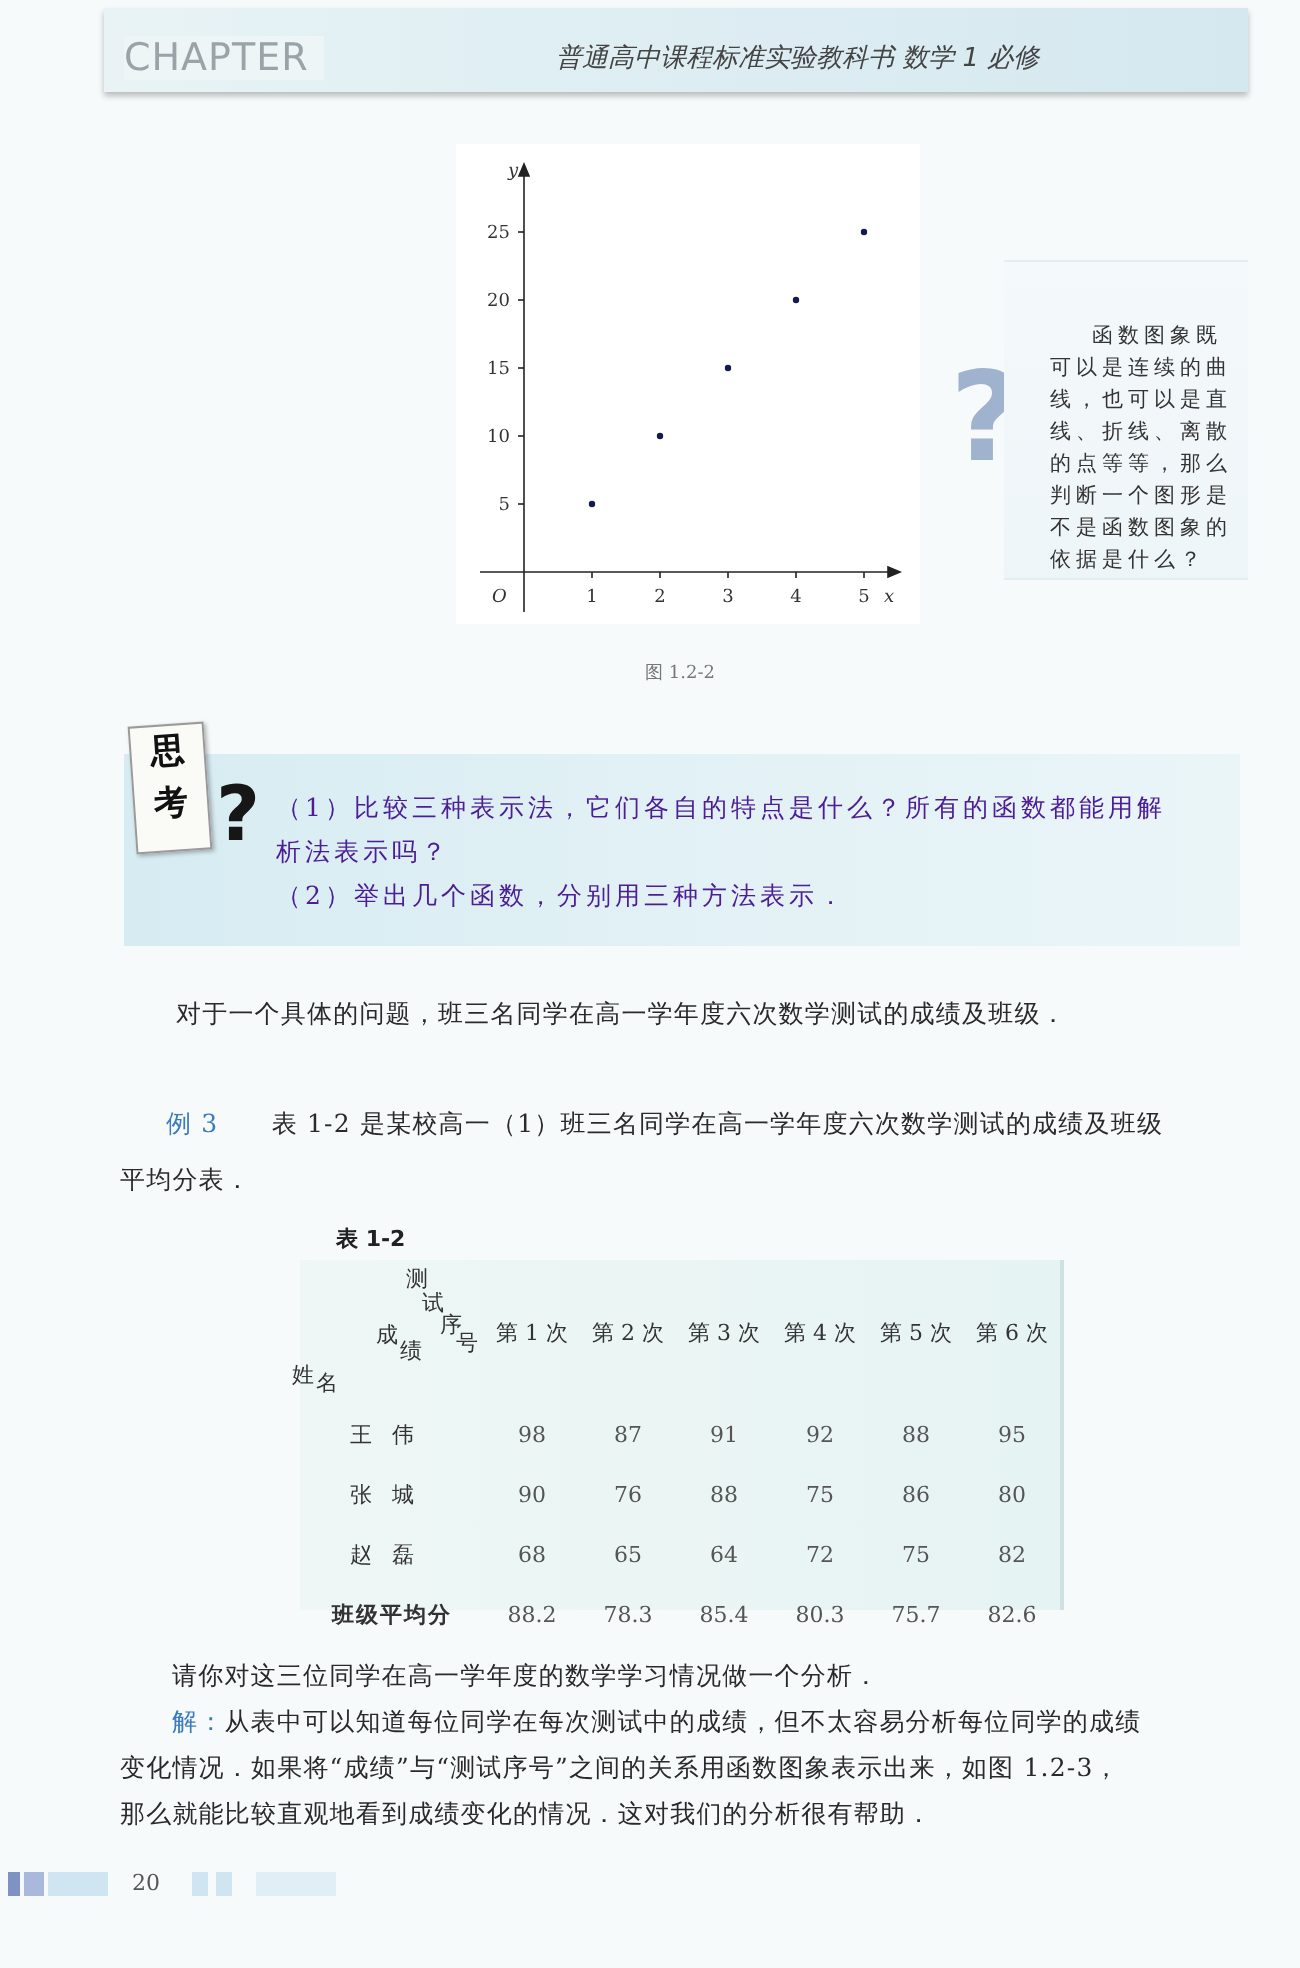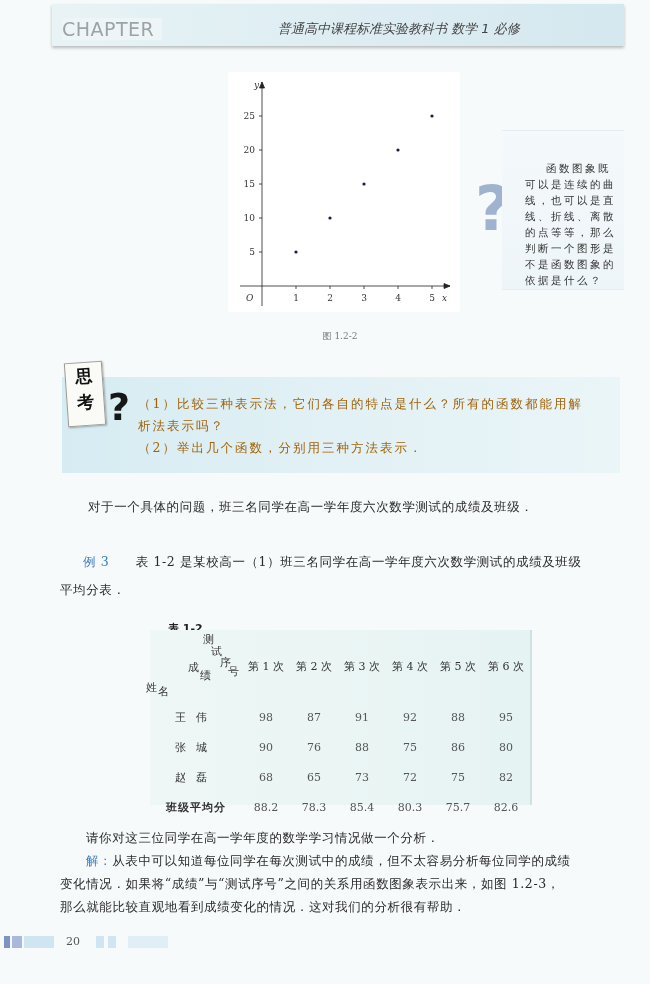--- a/index.html
+++ b/index.html
@@ -51,26 +51,26 @@
     background:#fafaf6; border:1px solid #9a9a9a; transform:rotate(-4deg);
     box-shadow:1px 1px 2px rgba(0,0,0,0.3);
   }
   .think-badge span {
     display:block; text-align:center; font-size:17px; font-weight:bold; color:#111; line-height:26px;
   }
   .think-q {
     left:108px; top:388px; font-family:"DejaVu Sans", sans-serif; font-weight:bold;
     font-size:38px; color:#161616; line-height:1;
   }
-  .think-text { font-size:12.5px; color:#a16207; letter-spacing:2px; line-height:22px; }
+  .think-text { font-size:12.5px; color:#4c1d95; letter-spacing:2px; line-height:22px; }
   
   .para { font-size:12.5px; color:#2a2a2a; letter-spacing:0.6px; line-height:23px; }
   .blue { color:#3b7bbd; }
   
-  .tbl-title { left:168px; top:612px; font-size:11px; font-weight:bold; color:#222; font-family:"DejaVu Sans", sans-serif;margin-top:9px; }
+  .tbl-title { left:168px; top:612px; font-size:11px; font-weight:bold; color:#222; font-family:"DejaVu Sans", sans-serif; }
   .tbl {
     left:150px; top:630px; width:380px; height:175px;
     background:linear-gradient(90deg,#eef7f5,#e6f3f3);
     border-right:2px solid #cfe2e3;
   }
   table.scores { position:absolute; left:150px; top:630px; width:380px; border-collapse:collapse; font-size:11px; }
   table.scores td { text-align:center; padding:0; height:30px; color:#555; }
   table.scores td.name { color:#333; letter-spacing:10px; }
   table.scores tr.head td { height:72px; color:#333; vertical-align:middle; }
   table.scores tr.avg td.name { letter-spacing:1px; font-weight:bold; color:#333; }
@@ -197,21 +197,21 @@
     <td>76</td>
     <td>88</td>
     <td>75</td>
     <td>86</td>
     <td>80</td>
   </tr>
   <tr>
     <td class="name">赵磊</td>
     <td>68</td>
     <td>65</td>
-    <td>73</td>
+    <td>64</td>
     <td>72</td>
     <td>75</td>
     <td>82</td>
   </tr>
   <tr class="avg">
     <td class="name">班级平均分</td>
     <td>88.2</td>
     <td>78.3</td>
     <td>85.4</td>
     <td>80.3</td>

